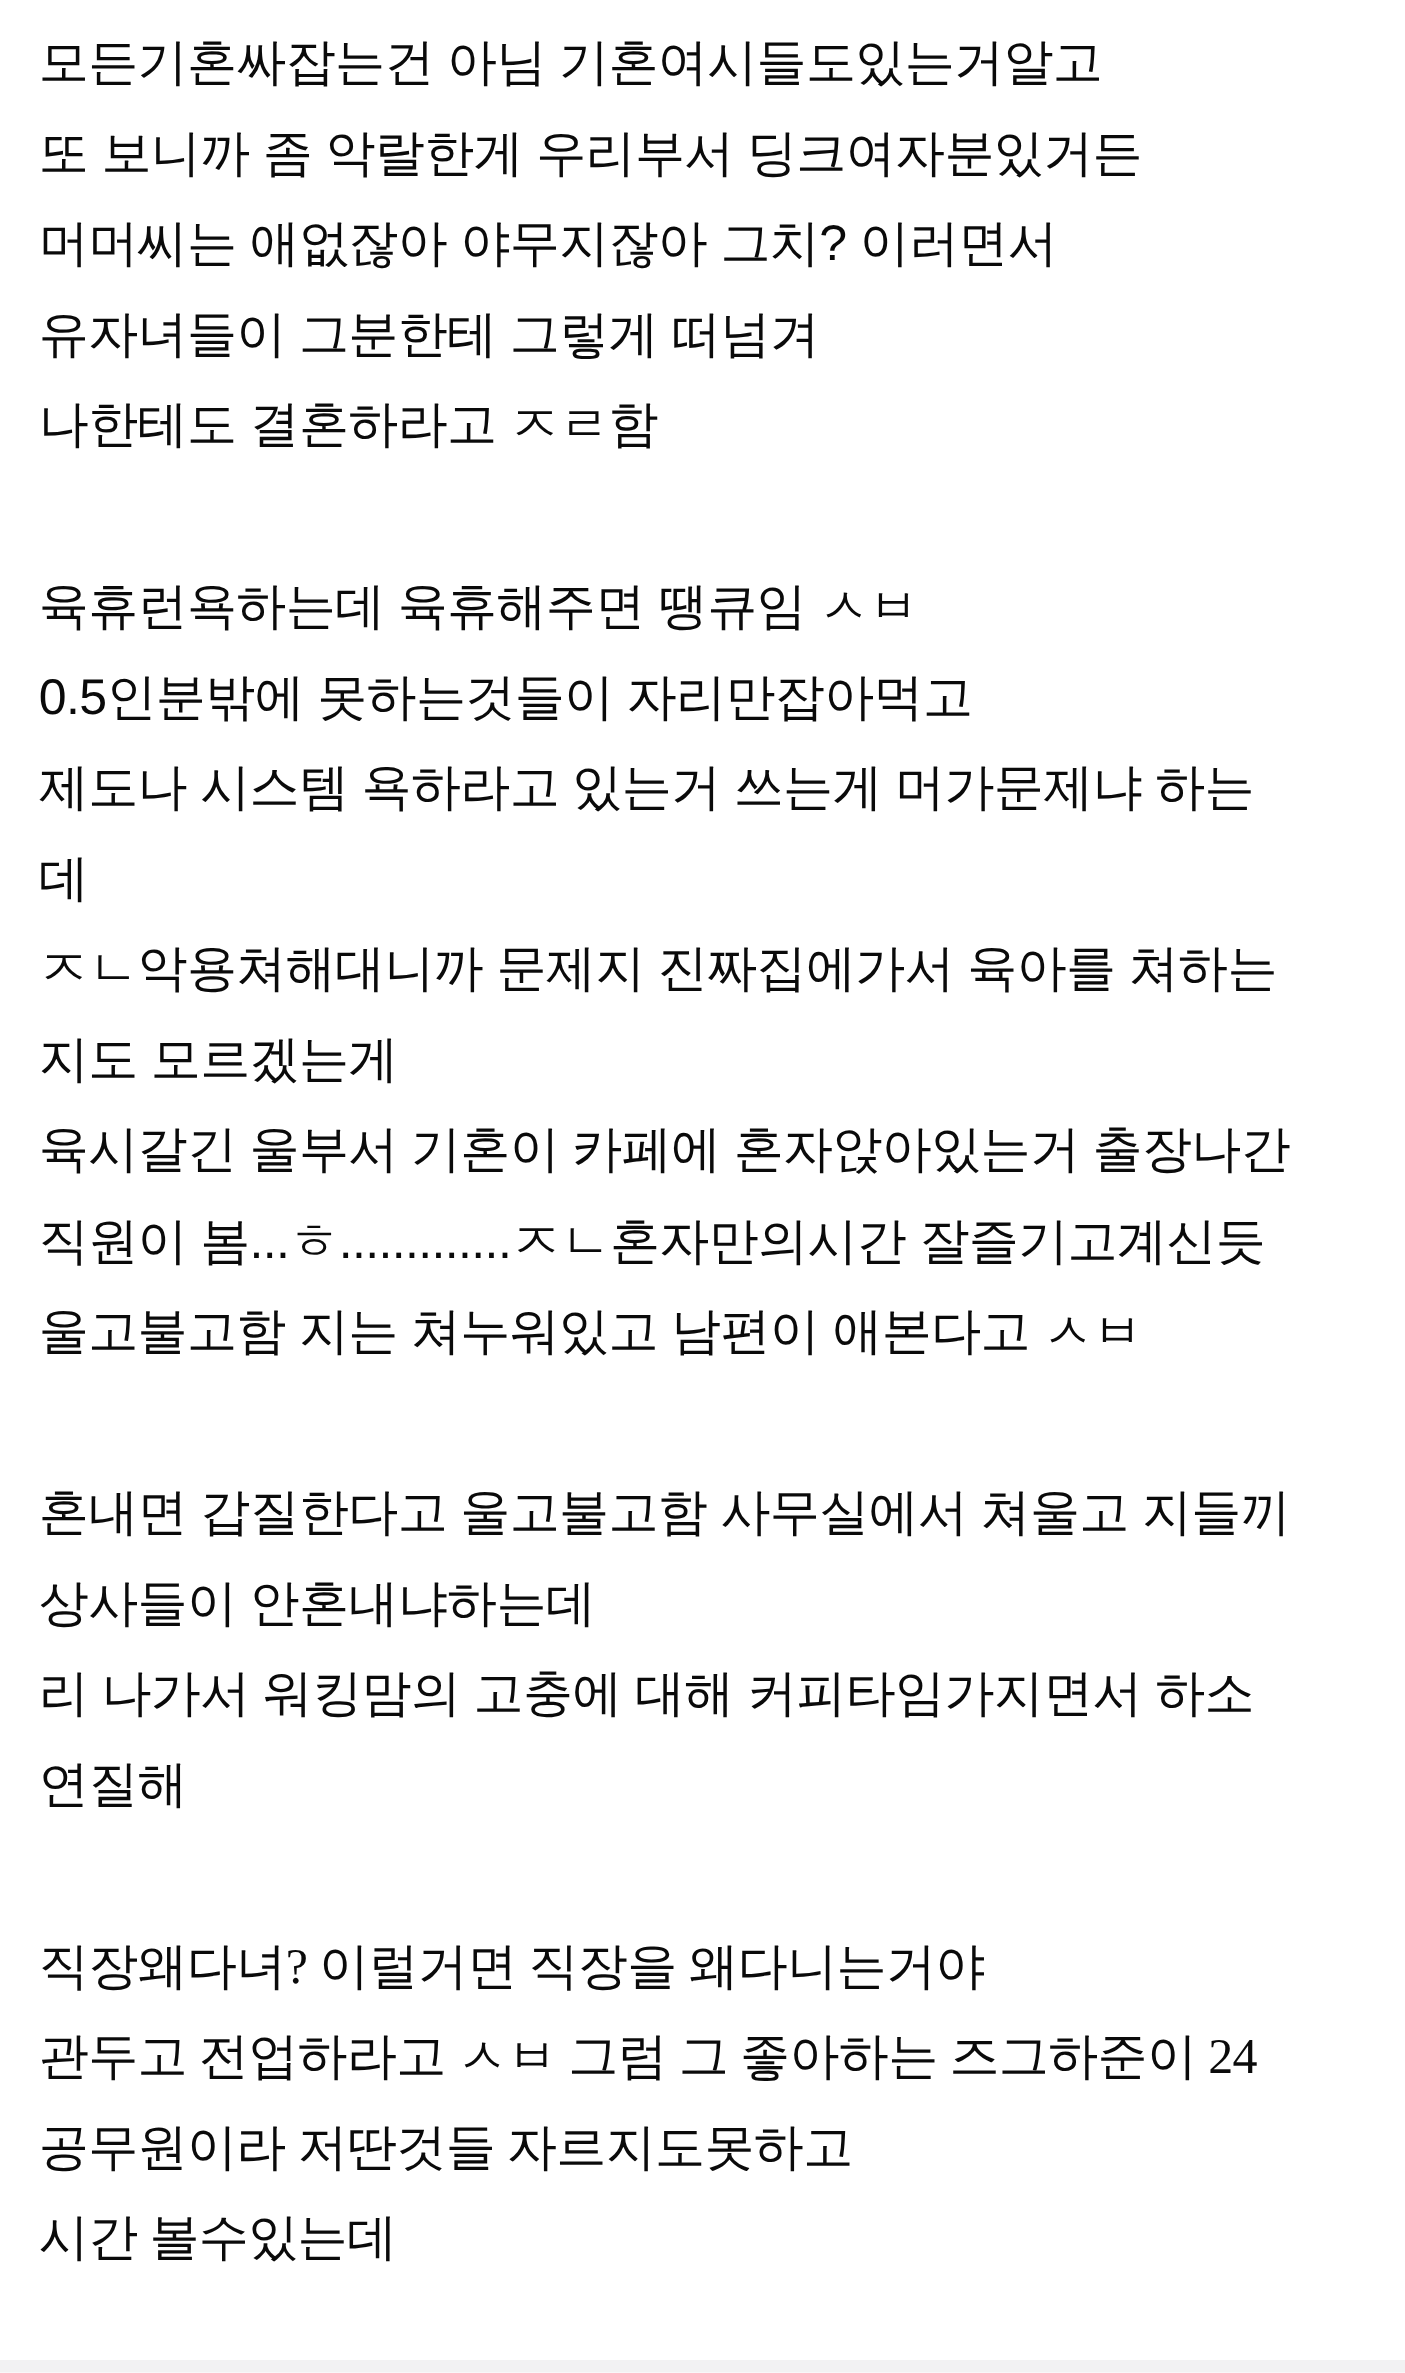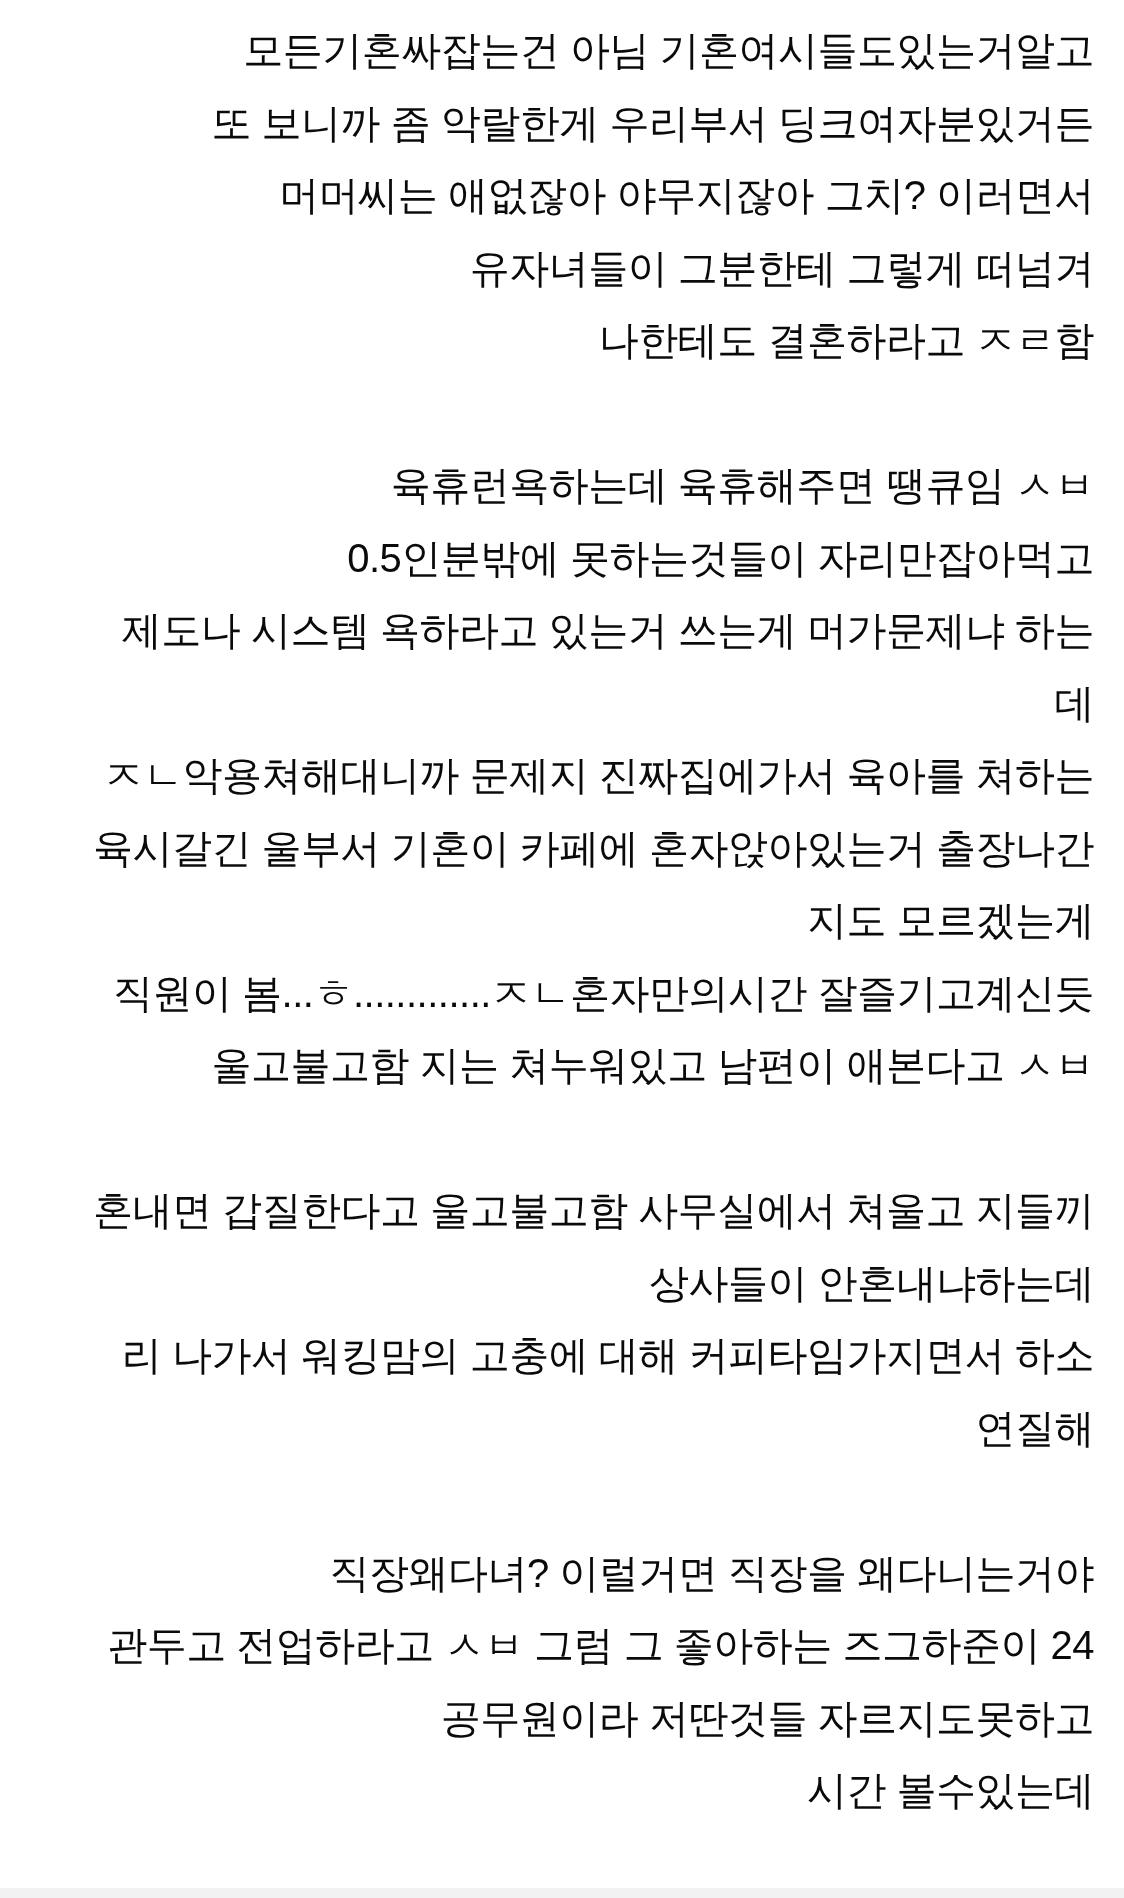--- a/index.html
+++ b/index.html
@@ -13,27 +13,27 @@
     overflow: hidden;
     position: relative;
     font-family: "Liberation Sans", "DejaVu Sans", sans-serif;
   }
   .post-content {
     position: absolute;
     top: 14px;
     left: 31px;
     right: 30px;
     color: #0a0a0a;
-    text-align: right;
   }
   .paragraph {
     margin: 0 0 72.5px 0;
   }
   .paragraph:last-child {
     margin-bottom: 14px;
+    font-family: Liberation Serif, serif;
   }
   .text-line {
     font-size: 40px;
     line-height: 72.5px;
     letter-spacing: -0.5px;
     white-space: nowrap;
     font-weight: 400;
     color: #0a0a0a;
   }
   .bottom-strip {
@@ -55,22 +55,22 @@
       <div class="text-line">머머씨는 애없잖아 야무지잖아 그치? 이러면서</div>
       <div class="text-line">유자녀들이 그분한테 그렇게 떠넘겨</div>
       <div class="text-line">나한테도 결혼하라고 ㅈㄹ함</div>
     </div>
     <div class="paragraph">
       <div class="text-line">육휴런욕하는데 육휴해주면 땡큐임 ㅅㅂ</div>
       <div class="text-line">0.5인분밖에 못하는것들이 자리만잡아먹고</div>
       <div class="text-line">제도나 시스템 욕하라고 있는거 쓰는게 머가문제냐 하는</div>
       <div class="text-line">데</div>
       <div class="text-line">ㅈㄴ악용쳐해대니까 문제지 진짜집에가서 육아를 쳐하는</div>
+      <div class="text-line">지도 모르겠는게</div>
       <div class="text-line">육시갈긴 울부서 기혼이 카페에 혼자앉아있는거 출장나간</div>
-      <div class="text-line">지도 모르겠는게</div>
       <div class="text-line">직원이 봄...ㅎ.............ㅈㄴ혼자만의시간 잘즐기고계신듯</div>
       <div class="text-line">울고불고함 지는 쳐누워있고 남편이 애본다고 ㅅㅂ</div>
     </div>
     <div class="paragraph">
       <div class="text-line">혼내면 갑질한다고 울고불고함 사무실에서 쳐울고 지들끼</div>
       <div class="text-line">상사들이 안혼내냐하는데</div>
       <div class="text-line">리 나가서 워킹맘의 고충에 대해 커피타임가지면서 하소</div>
       <div class="text-line">연질해</div>
     </div>
     <div class="paragraph">

